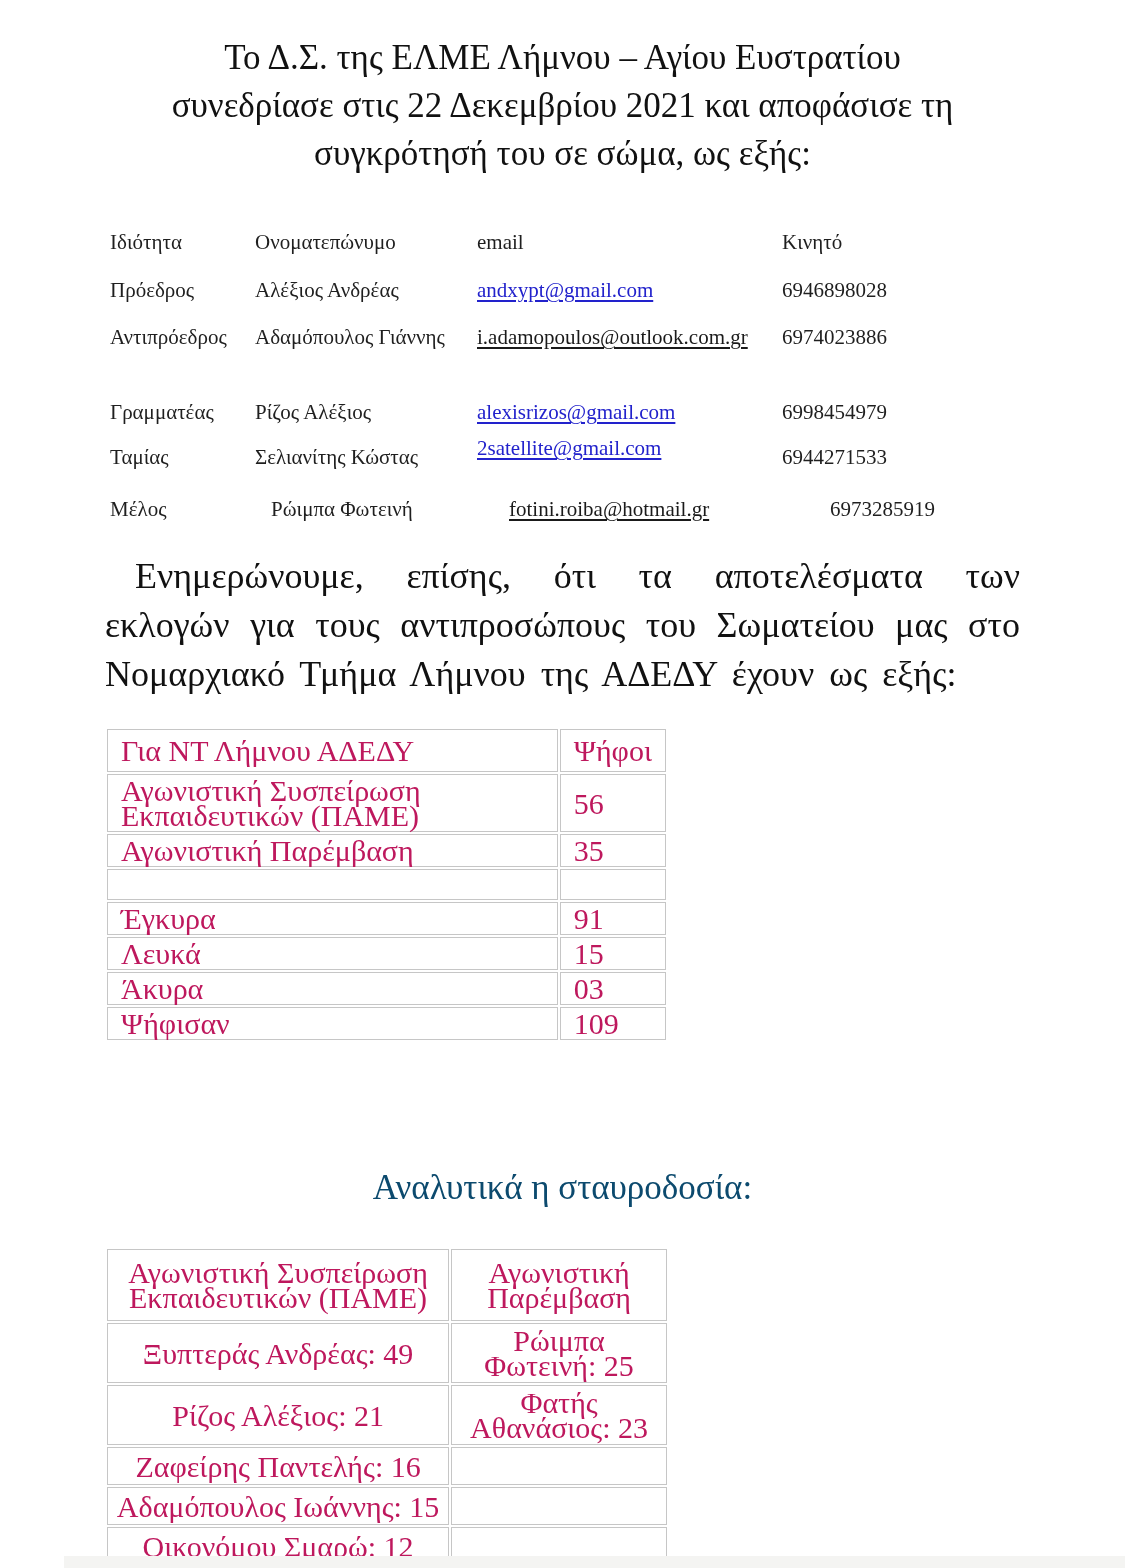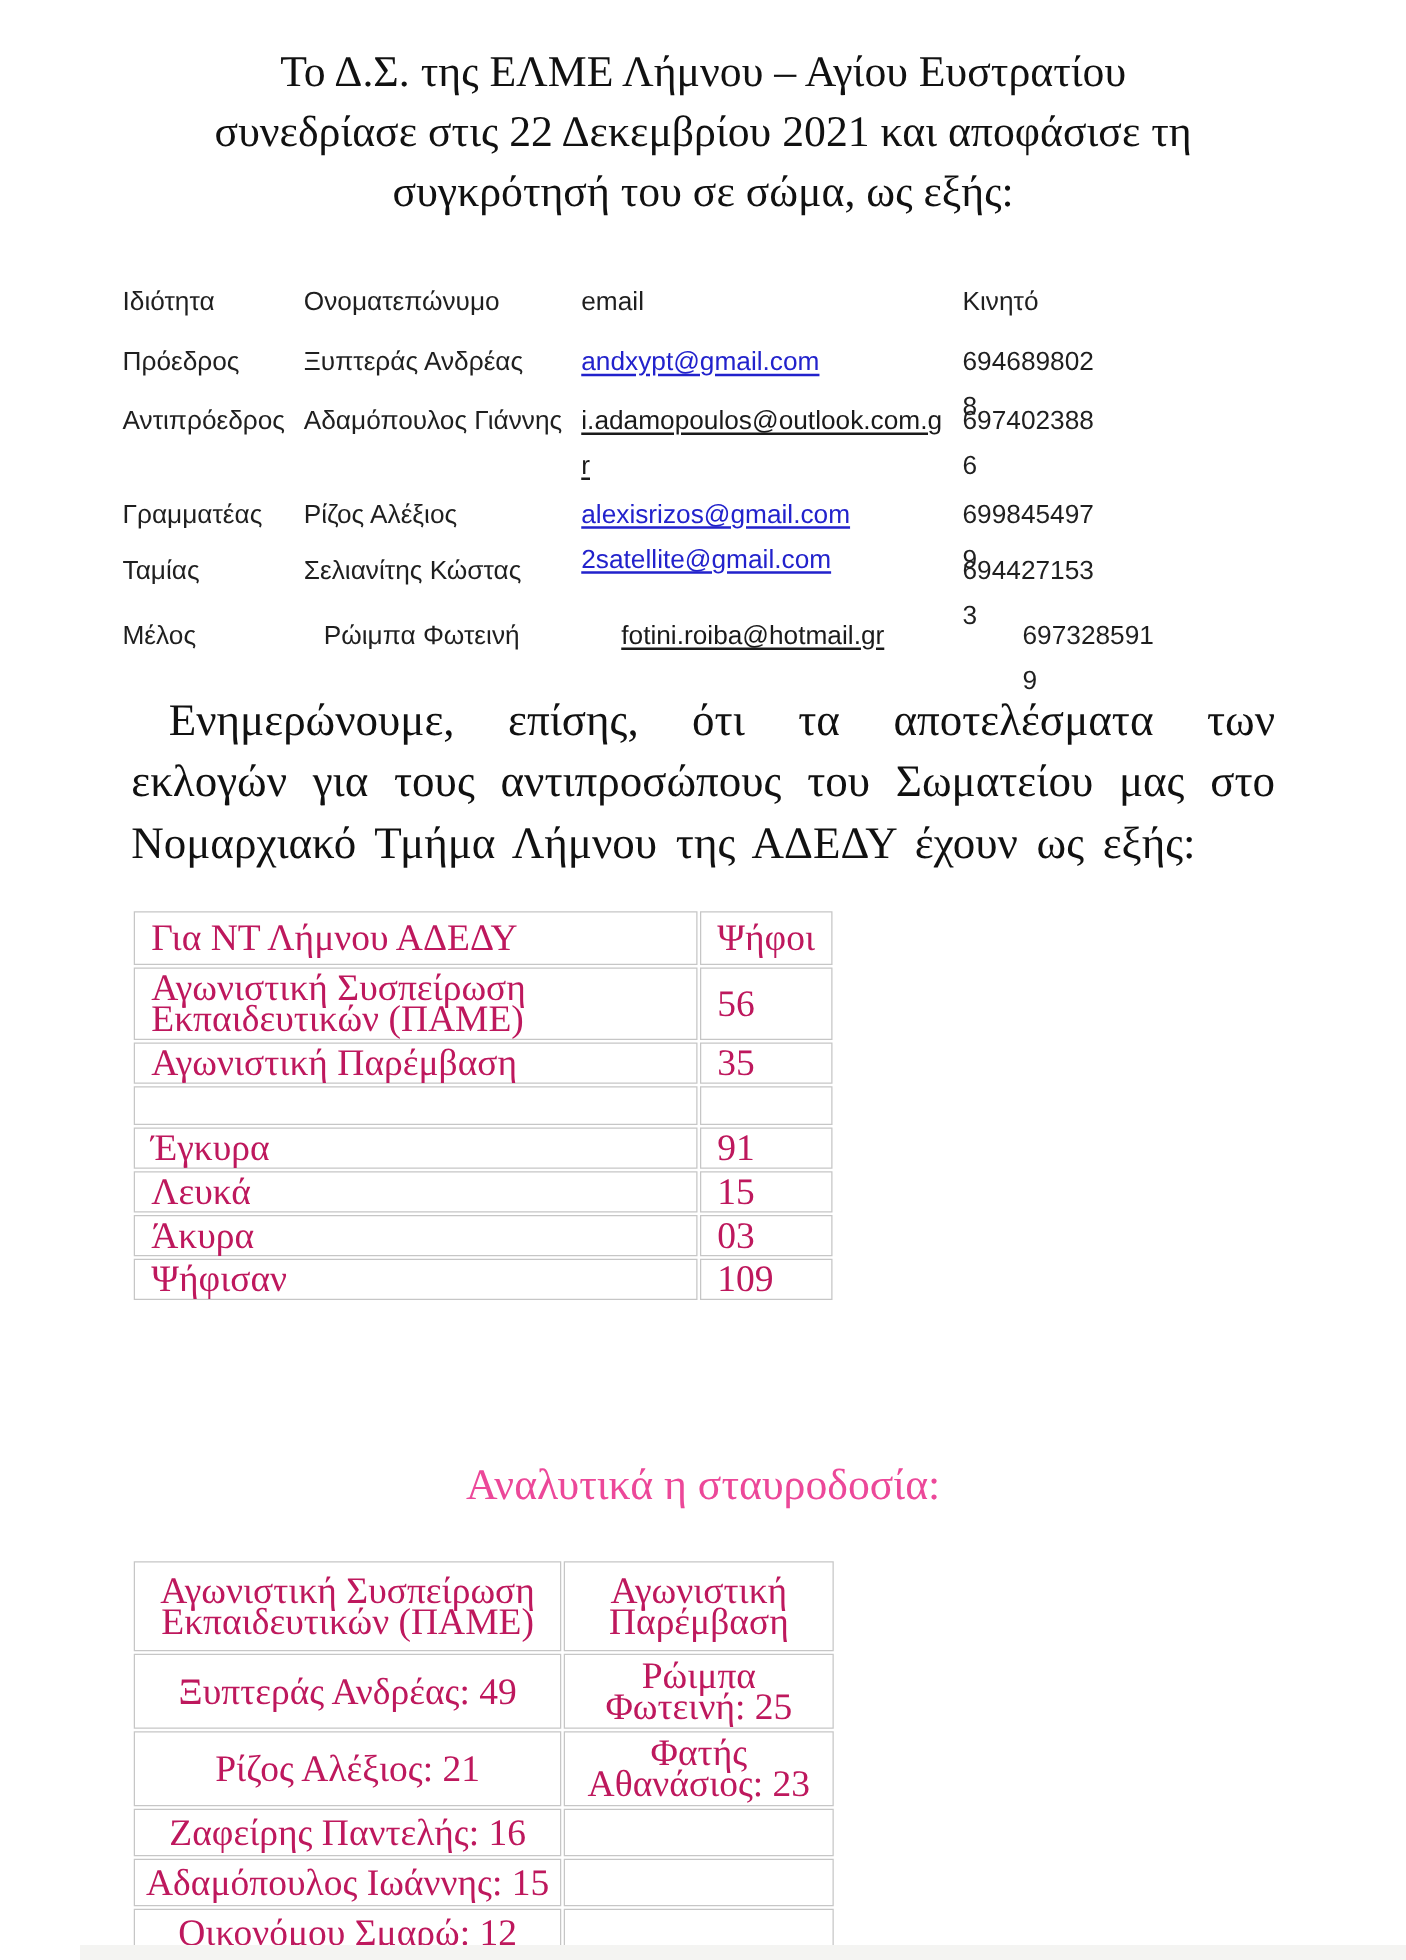--- a/index.html
+++ b/index.html
@@ -21,22 +21,22 @@
   .page{position:absolute;inset:0;}
 
   
   .doc-title{
     position:absolute;top:34px;left:0;width:100%;
     font-size:35px;line-height:48px;text-align:center;color:#111;
   }
 
   
   .contacts{
-    position:absolute;top:224px;left:98px;
-    font-family:Liberation Sans, sans-serif;
+    position:absolute;top:224px;left:110px;
+    font-family:Liberation Serif, serif;
     font-size:21px;color:#1f1f1f;line-height:36px;
   }
   .c-row{
     display:grid;
     grid-template-columns:145px 222px 305px 130px;
     align-items:start;
   }
   .c-row > div{padding-right:14px;overflow-wrap:break-word;word-break:break-word;}
   .c-row.hdr   {height:48px;}
   .c-row.r0    {height:47px;}
@@ -71,21 +71,21 @@
 
   .results{position:absolute;top:727px;left:105px;width:563px;}
   .results td,.results th{padding:3px 13px;text-align:left;vertical-align:middle;}
   .results th{padding:8px 13px;font-weight:bold;}
   .results .votes{width:62px;margin-left:32px;}
   .results tr.blank{height:31px;}
 
   
   .section-heading{
     position:absolute;top:1168px;left:0;width:100%;
-    text-align:center;font-size:35px;color:#ec4899;
+    text-align:center;font-size:35px;color:#0c4a6e;
   }
 
   
   .pref{position:absolute;top:1247px;left:105px;width:564px;line-height:30px;}
   .pref td,.pref th{padding:4px 8px;text-align:center;vertical-align:middle;}
   .pref th{padding:10px 8px;}
   .pref .col-pame{width:330px;}
   .pref .col-par{width:200px;}
   .pref tr{height:38px;}
 
@@ -109,21 +109,21 @@
   <div class="contacts">
     <div class="c-row hdr">
       <div>Ιδιότητα</div>
       <div>Ονοματεπώνυμο</div>
       <div>email</div>
       <div>Κινητό</div>
     </div>
 
     <div class="c-row r0">
       <div>Πρόεδρος</div>
-      <div>Ξυπτεράς Ανδρέας</div>
+      <div>Αλέξιος Ανδρέας</div>
       <div class="email"><a class="blue" href="#">andxypt@gmail.com</a></div>
       <div>6946898028</div>
     </div>
 
     <div class="c-row r1">
       <div>Αντιπρόεδρος</div>
       <div>Αδαμόπουλος Γιάννης</div>
       <div class="email"><a class="dark" href="#">i.adamopoulos@outlook.com.gr</a></div>
       <div>6974023886</div>
     </div>

